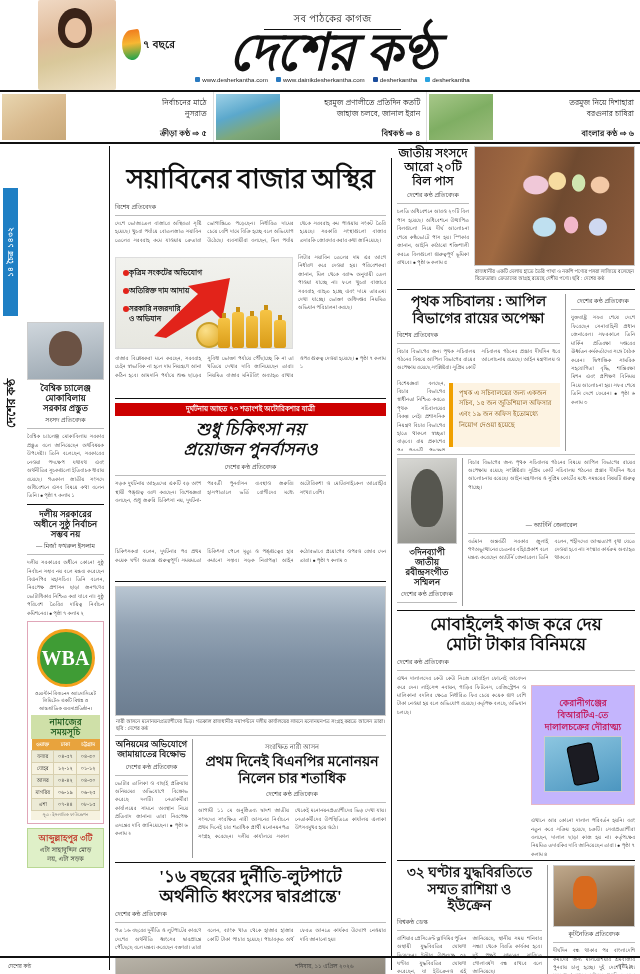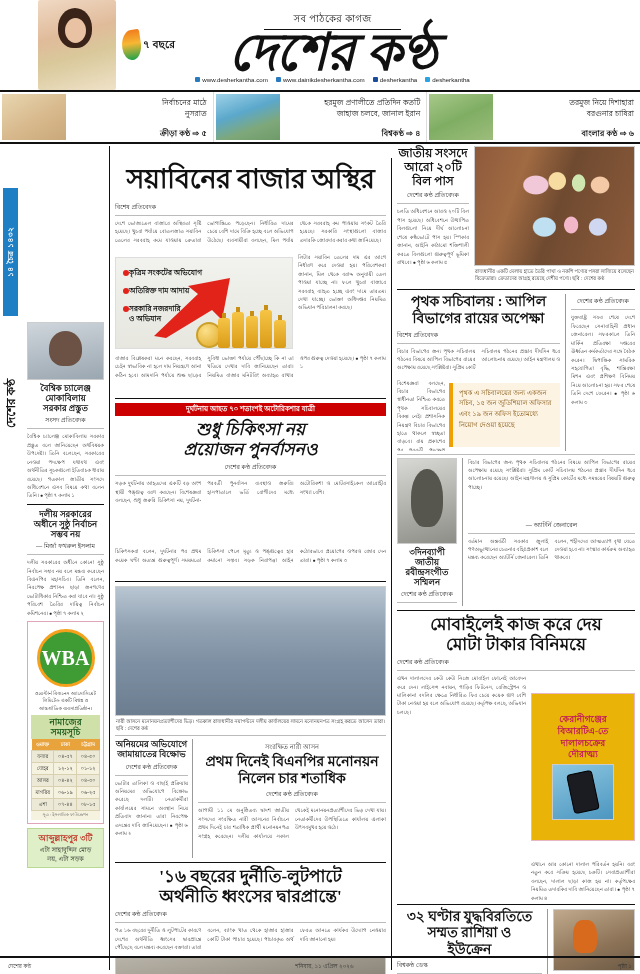--- a/index.html
+++ b/index.html
@@ -194,21 +194,21 @@
       background:repeating-linear-gradient(72deg,#7a7368 0 6px,#968e81 6px 12px); }
 
   .cap { font-size:5px; color:#333; line-height:1.4; text-align:justify;
          padding:2px 1px 0; }
 
   
   .pullq { background:#fdf3e2; border-left:4px solid #f0a000; padding:5px 6px;
            font-size:6.6px; line-height:1.65; color:#7a4a00; margin:4px 0; }
 
   
-  .pinkbox { border:1px solid #e7b7c4; background:#eab308; padding:20px; margin:19px 0; }
+  .pinkbox { border:1px solid #e7b7c4; background:#c4b5fd; padding:12px; margin:11px 0; }
   .pink-h { font-size:9px; font-weight:bold; color:#c2185b; text-align:center;
             line-height:1.3; font-family:"Liberation Serif", serif; }
 
   
   .adcard { border:1px solid #e0a6b8; padding:3px; margin-top:4px; background:#fff; }
   .wba-logo { width:58px; height:58px; border-radius:50%; background:#3f9c35;
               margin:4px auto 3px; display:flex; align-items:center; justify-content:center;
               color:#fff; font-family:"Liberation Serif", serif; font-weight:bold;
               font-size:20px; border:3px solid #f5a11d; line-height:.9; }
   .wba-sub { font-size:4.8px; text-align:center; line-height:1.5; color:#222; padding:0 2px 3px; }

